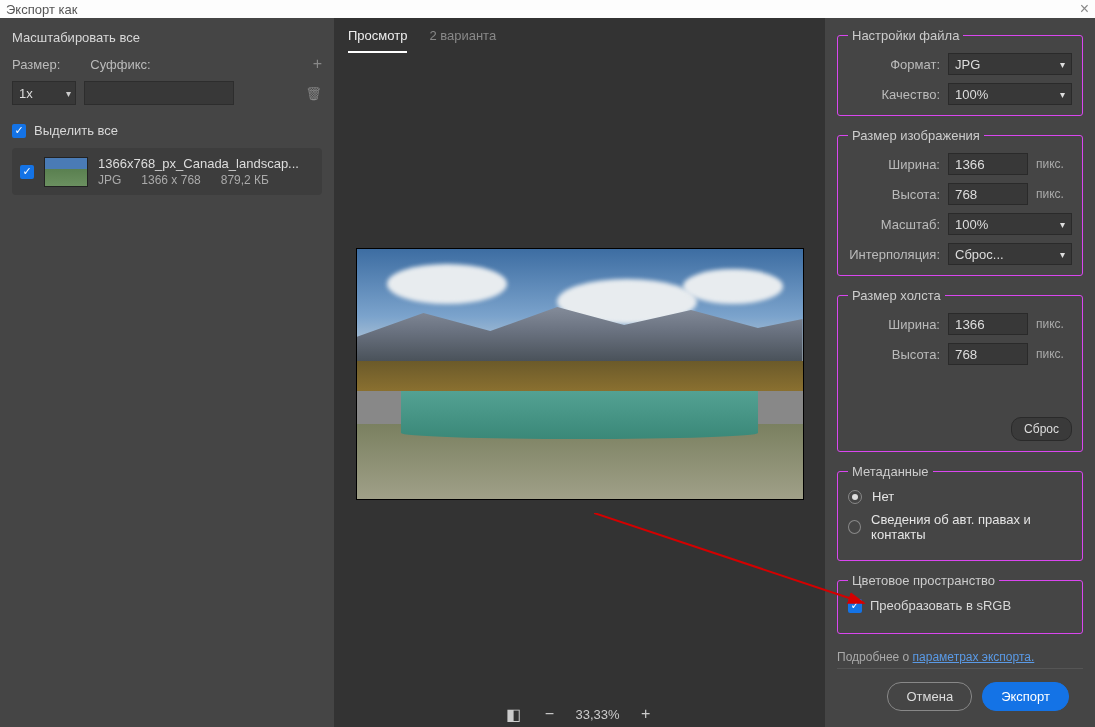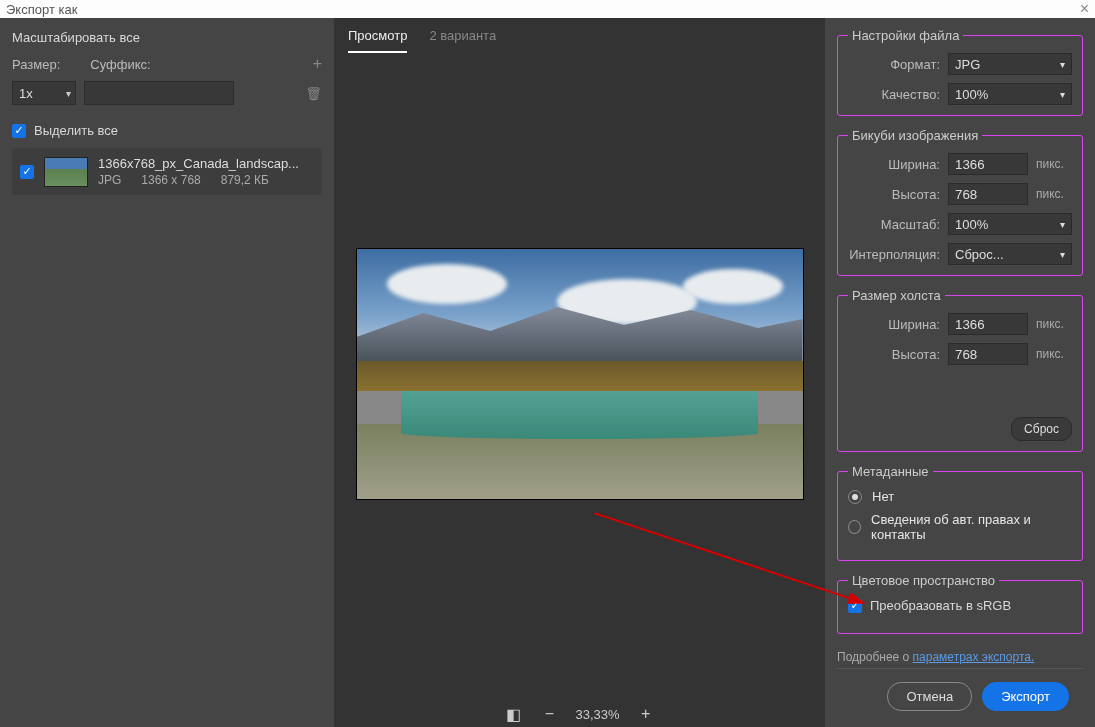--- a/index.html
+++ b/index.html
@@ -154,21 +154,21 @@
         <div class="frow">
           <span class="flabel">Качество:</span>
           <div class="fselect">
               <span>100%</span>
               <span class="chev">▾</span>
             </div>
         </div>
       </fieldset>
 
       <fieldset>
-        <legend>Бикуби изображения</legend>
+        <legend>Размер изображения</legend>
         <div class="frow">
           <span class="flabel">Ширина:</span>
           <input class="finput" value="1366" style="">
           <span class="unit">пикс.</span>
         </div>
         <div class="frow">
           <span class="flabel">Высота:</span>
           <input class="finput" value="768" style="">
           <span class="unit">пикс.</span>
         </div>

